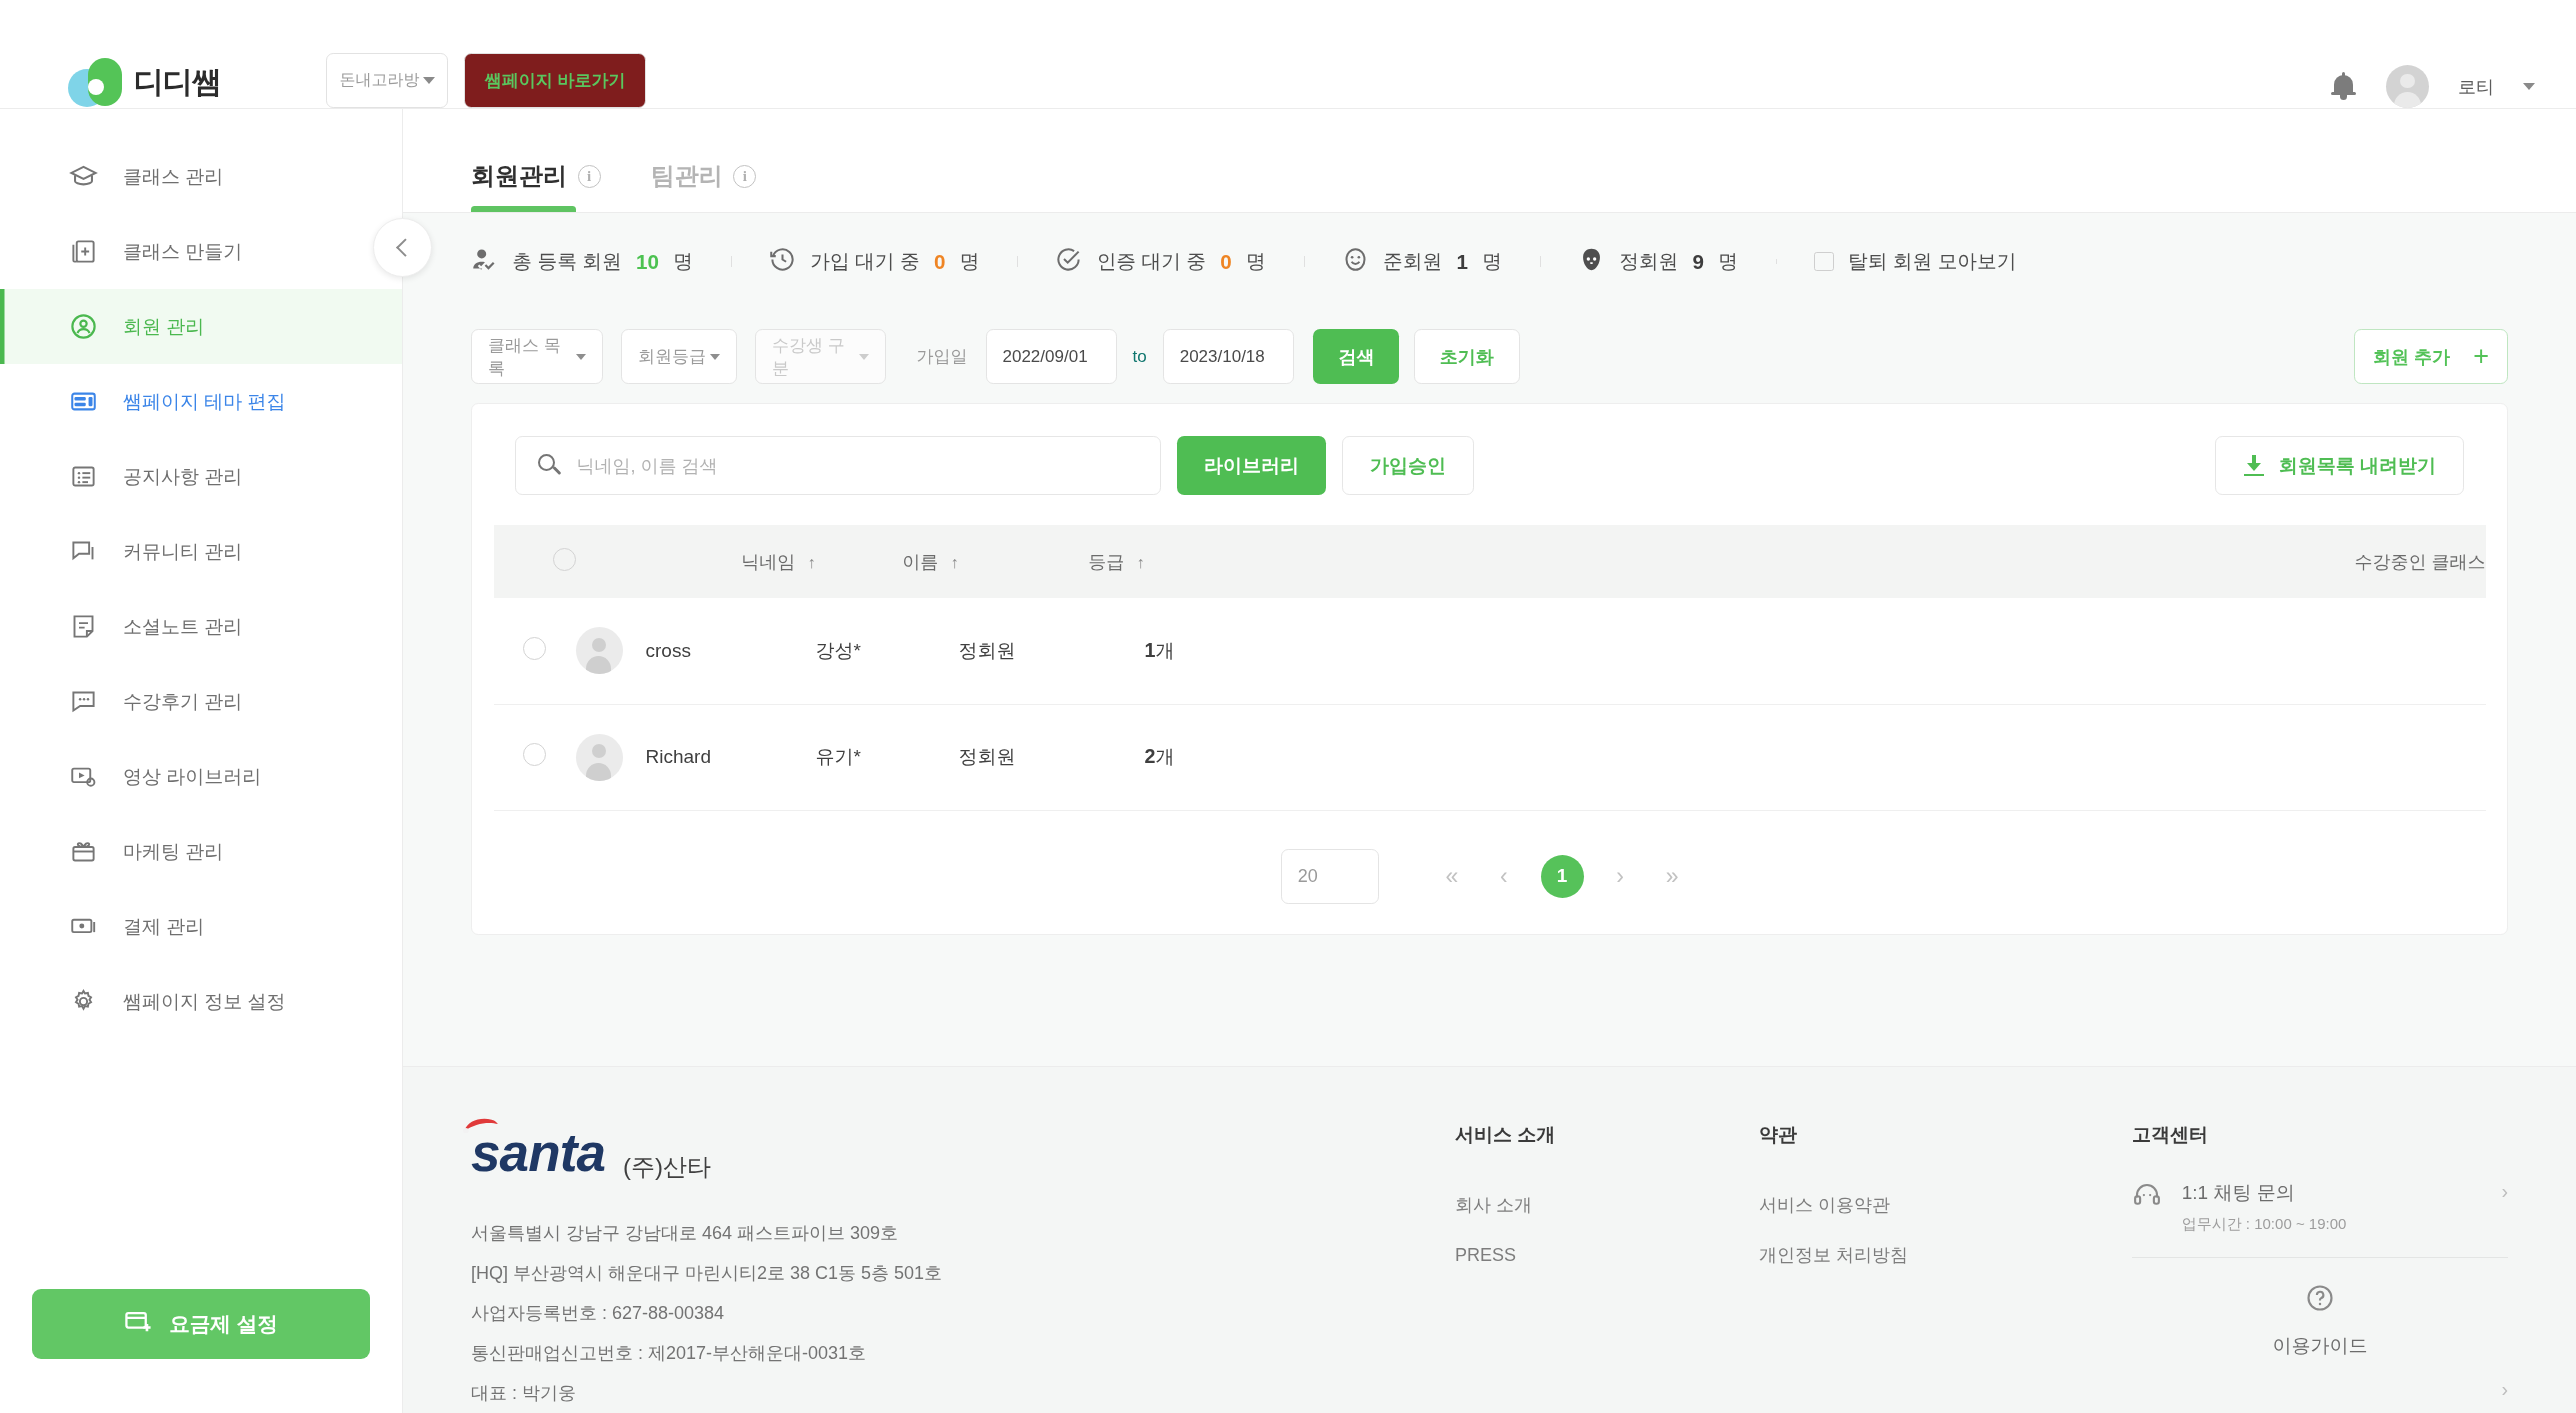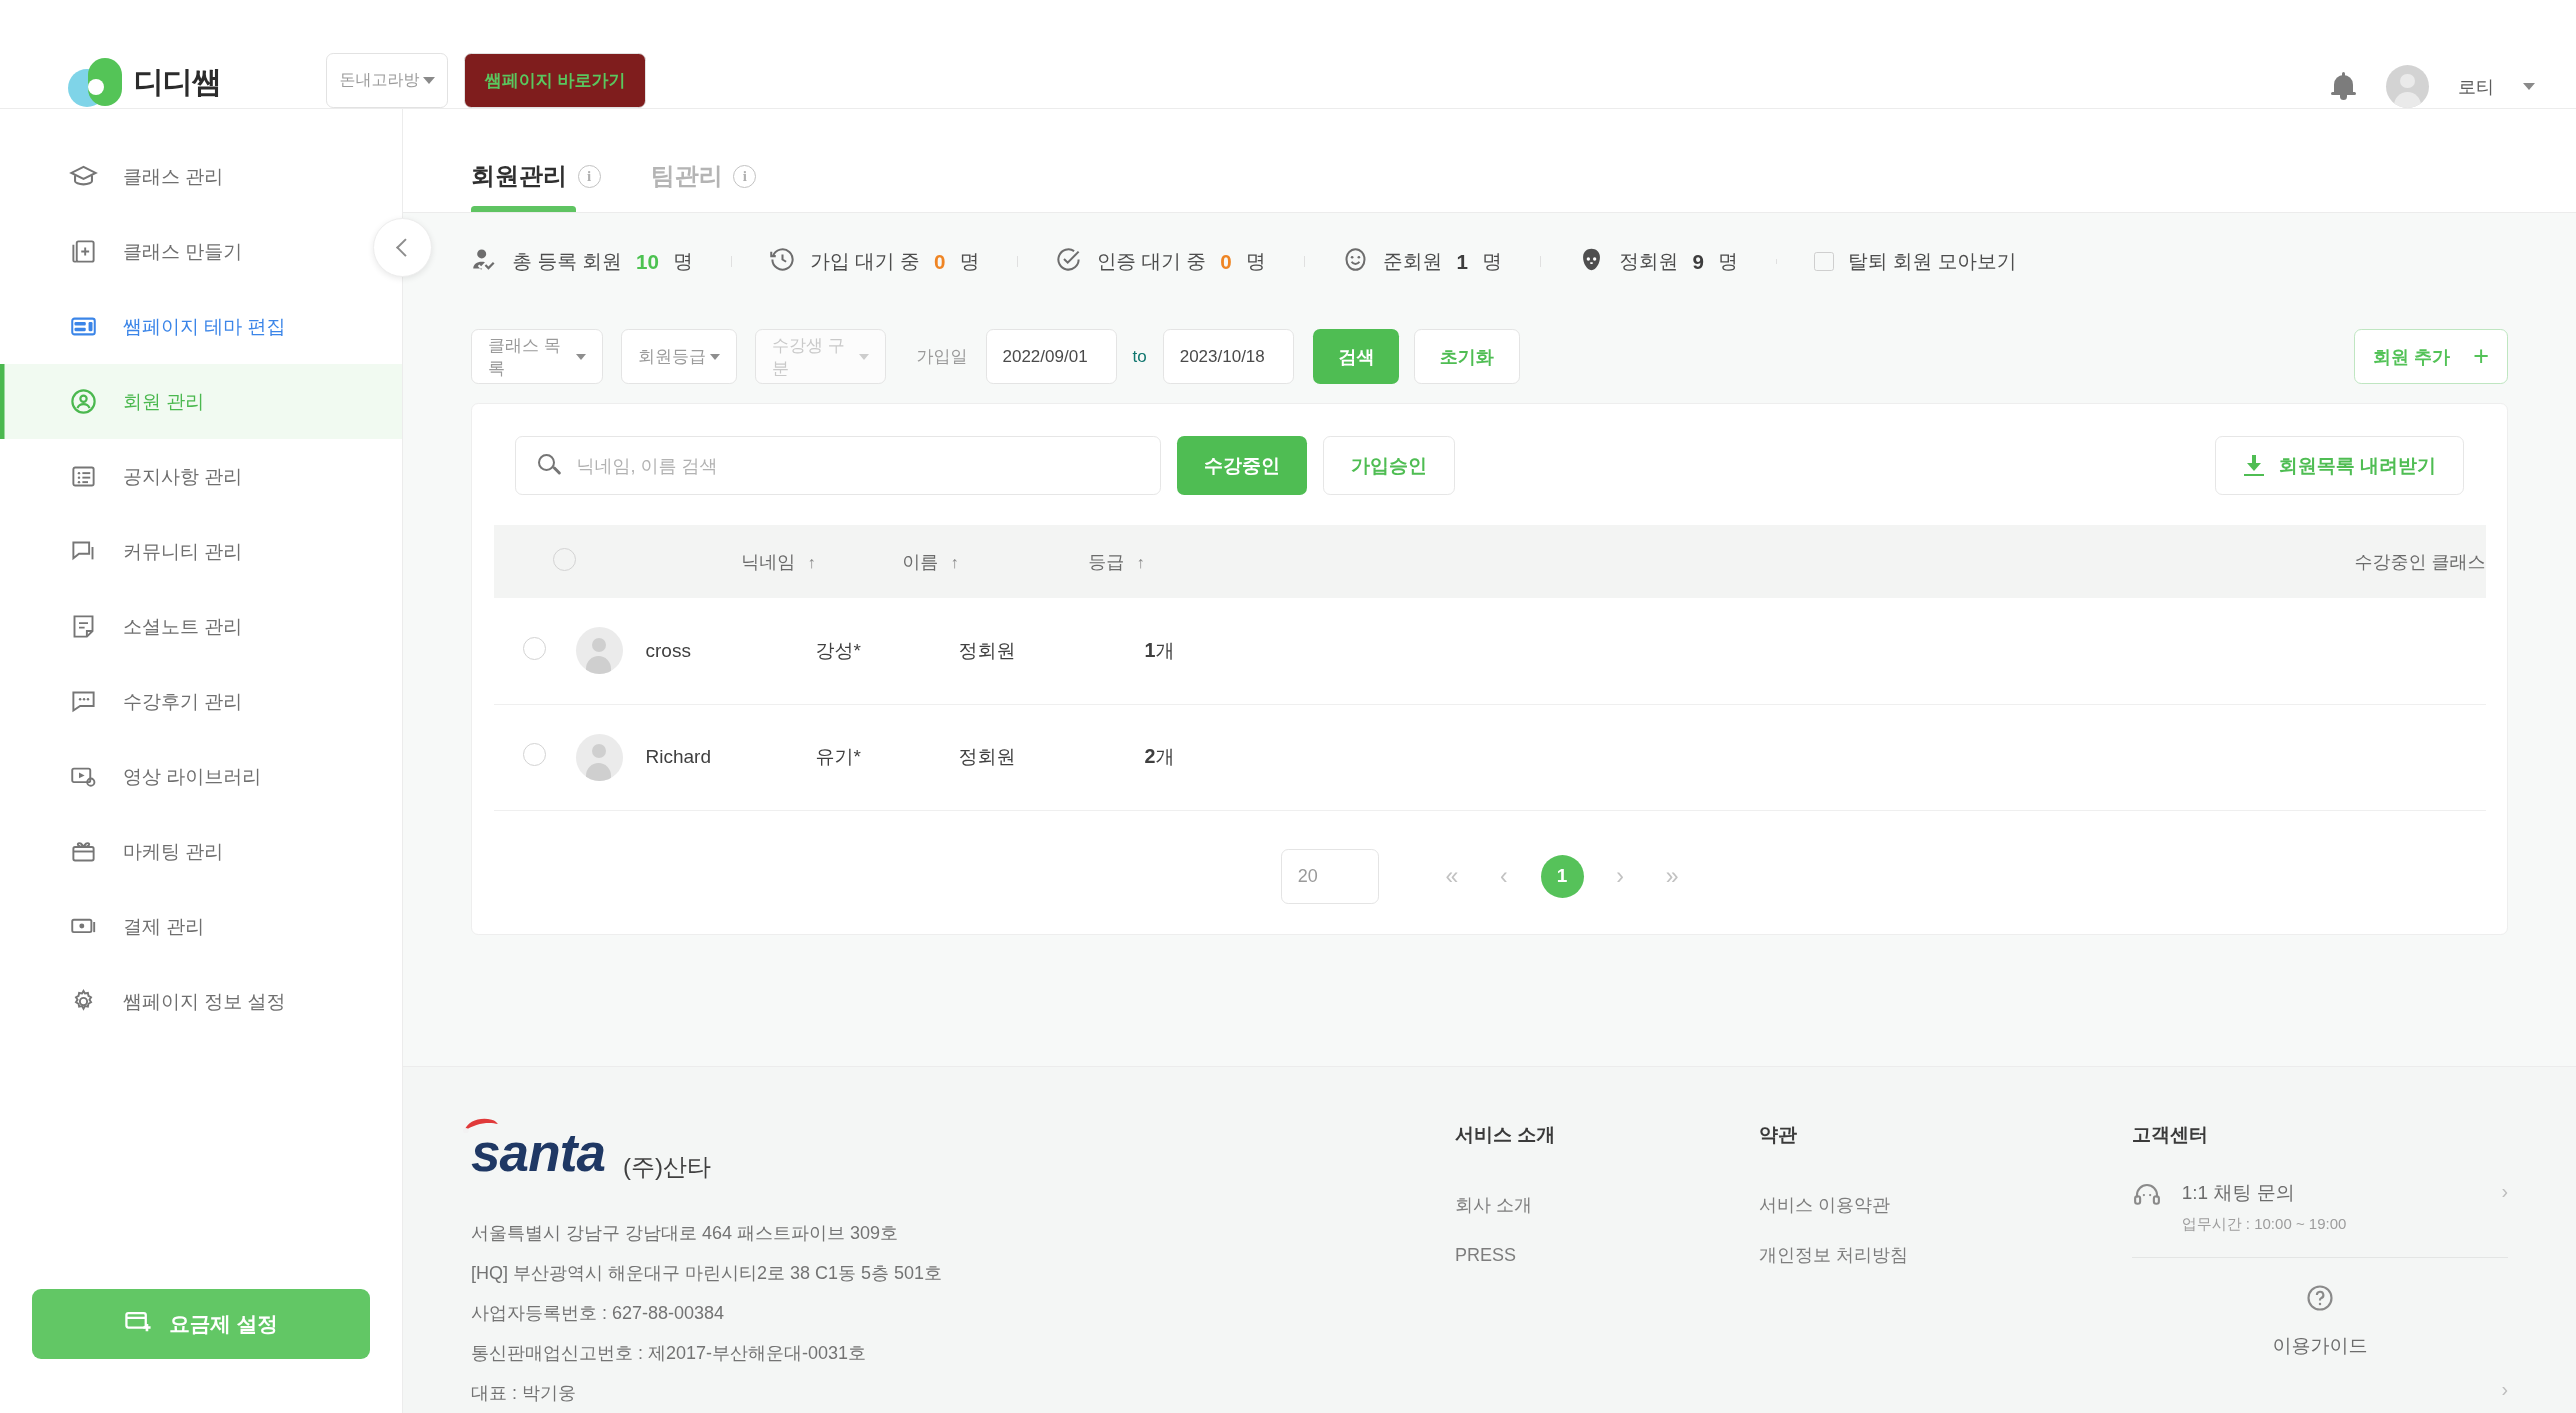--- a/index.html
+++ b/index.html
@@ -272,41 +272,41 @@
         <span class="nav-ic">
           <svg width="27" height="27" viewBox="0 0 24 24" fill="none" stroke="#767676" stroke-width="1.7">
             <rect x="6" y="3" width="15" height="18" rx="1.5"></rect>
               <path d="M3 6v14a1 1 0 0 0 1 1h2"></path>
             <path d="M13.5 8.5v7M10 12h7"></path>
           </svg>
         </span>
         <span>클래스 만들기</span>
       </div>
 
+      <div class="nav-item active">
+        <span class="nav-ic">
+          <svg width="29" height="29" viewBox="0 0 24 24" fill="none" stroke="#4bb84f" stroke-width="1.8">
+            <circle cx="12" cy="12" r="9.2"></circle>
+              <circle cx="12" cy="9.7" r="2.6"></circle>
+            <path d="M7 17.5c.8-2.2 2.7-3.3 5-3.3s4.2 1.1 5 3.3"></path>
+          </svg>
+        </span>
+        <span>회원 관리</span>
+      </div>
+
       <div class="nav-item blue">
         <span class="nav-ic">
           <svg width="27" height="27" viewBox="0 0 24 24" fill="#3b85e8">
             <rect x="2" y="5" width="20" height="14" rx="2" fill="none" stroke="#3b85e8" stroke-width="1.8"></rect>
             <rect x="4" y="8" width="10" height="3.2" rx="1"></rect>
               <rect x="4" y="13" width="10" height="3.2" rx="1"></rect>
             <rect x="16.5" y="8" width="3.5" height="8.2" rx="1"></rect>
           </svg>
         </span>
         <span>쌤페이지 테마 편집</span>
-      </div>
-
-      <div class="nav-item active">
-        <span class="nav-ic">
-          <svg width="29" height="29" viewBox="0 0 24 24" fill="none" stroke="#4bb84f" stroke-width="1.8">
-            <circle cx="12" cy="12" r="9.2"></circle>
-              <circle cx="12" cy="9.7" r="2.6"></circle>
-            <path d="M7 17.5c.8-2.2 2.7-3.3 5-3.3s4.2 1.1 5 3.3"></path>
-          </svg>
-        </span>
-        <span>회원 관리</span>
       </div>
 
       <div class="nav-item">
         <span class="nav-ic">
           <svg width="27" height="27" viewBox="0 0 24 24" fill="none" stroke="#767676" stroke-width="1.7">
             <rect x="3" y="4" width="18" height="16" rx="1.6"></rect>
             <circle cx="8" cy="9" r="1.1" fill="#767676" stroke="none"></circle>
               <path d="M11 9h7"></path>
             <circle cx="8" cy="13" r="1.1" fill="#767676" stroke="none"></circle>
               <path d="M11 13h7"></path>
@@ -531,21 +531,21 @@
 
         <div class="card">
           <div class="card-top">
             <div class="search-box">
               <span class="search-ic">
                 <span class="ring"></span>
                   <span class="tail"></span>
               </span>
               <span class="search-ph">닉네임, 이름 검색</span>
             </div>
-            <div class="btn-del">수강중인</div>
+            <div class="btn-del">라이브러리</div>
             <div class="btn-approve">가입승인</div>
             <div class="btn-download">
               <span class="dl-ic">
                 <span class="shaft"></span>
                   <span class="head"></span>
                   <span class="base"></span>
               </span>
               <span>회원목록 내려받기</span>
             </div>
           </div>

